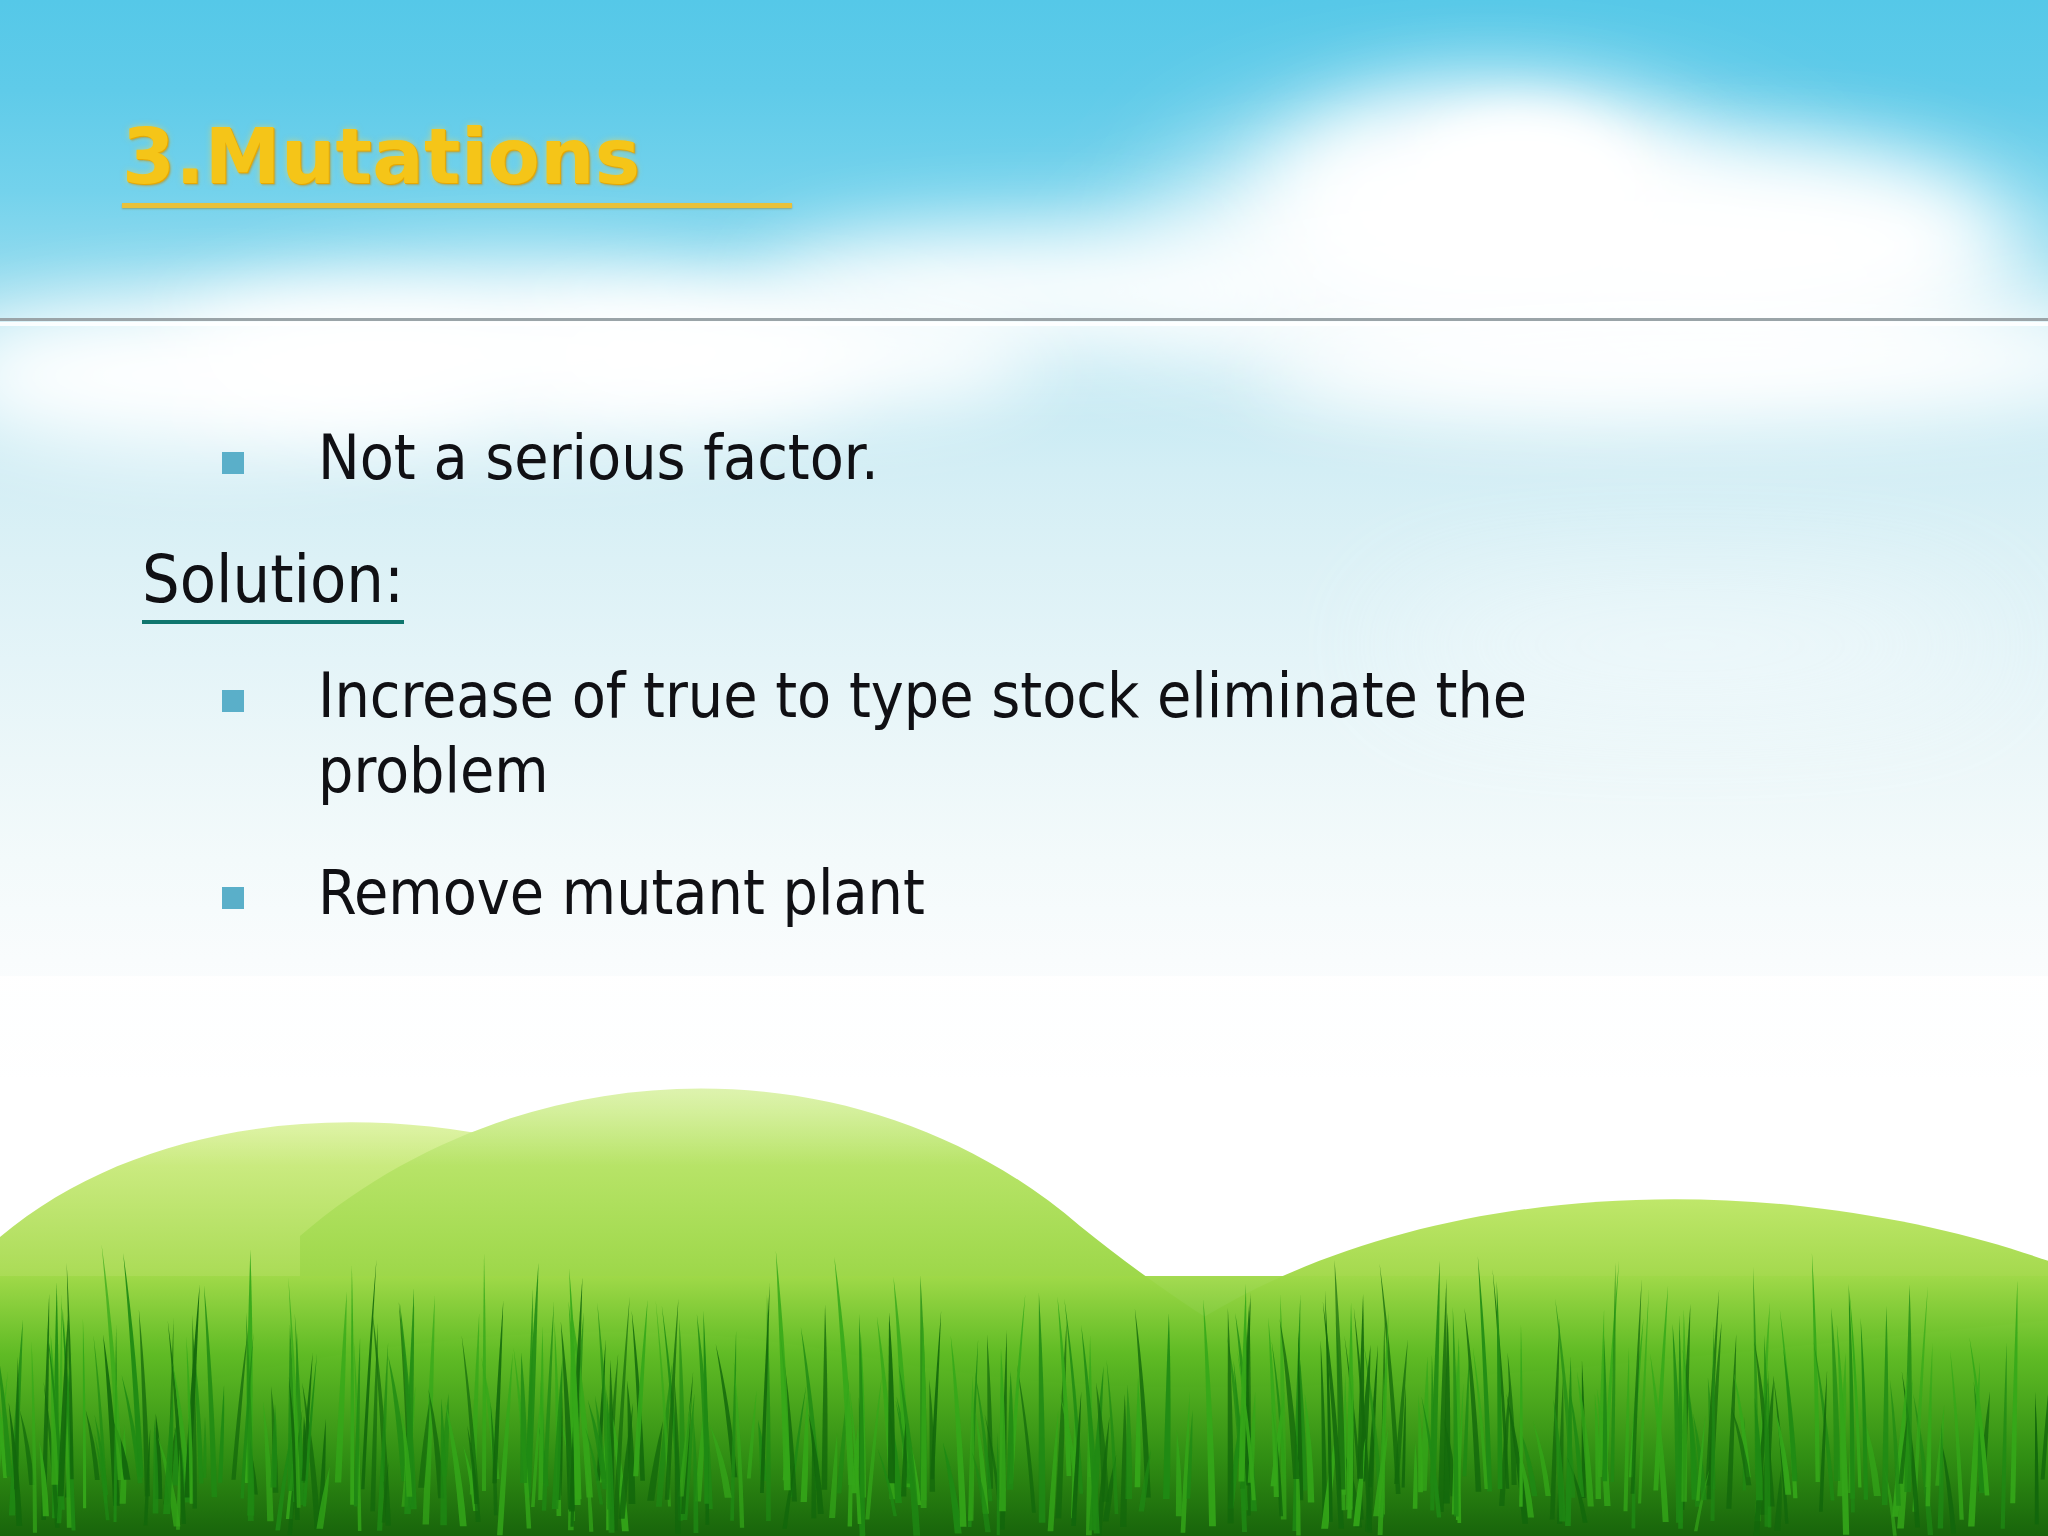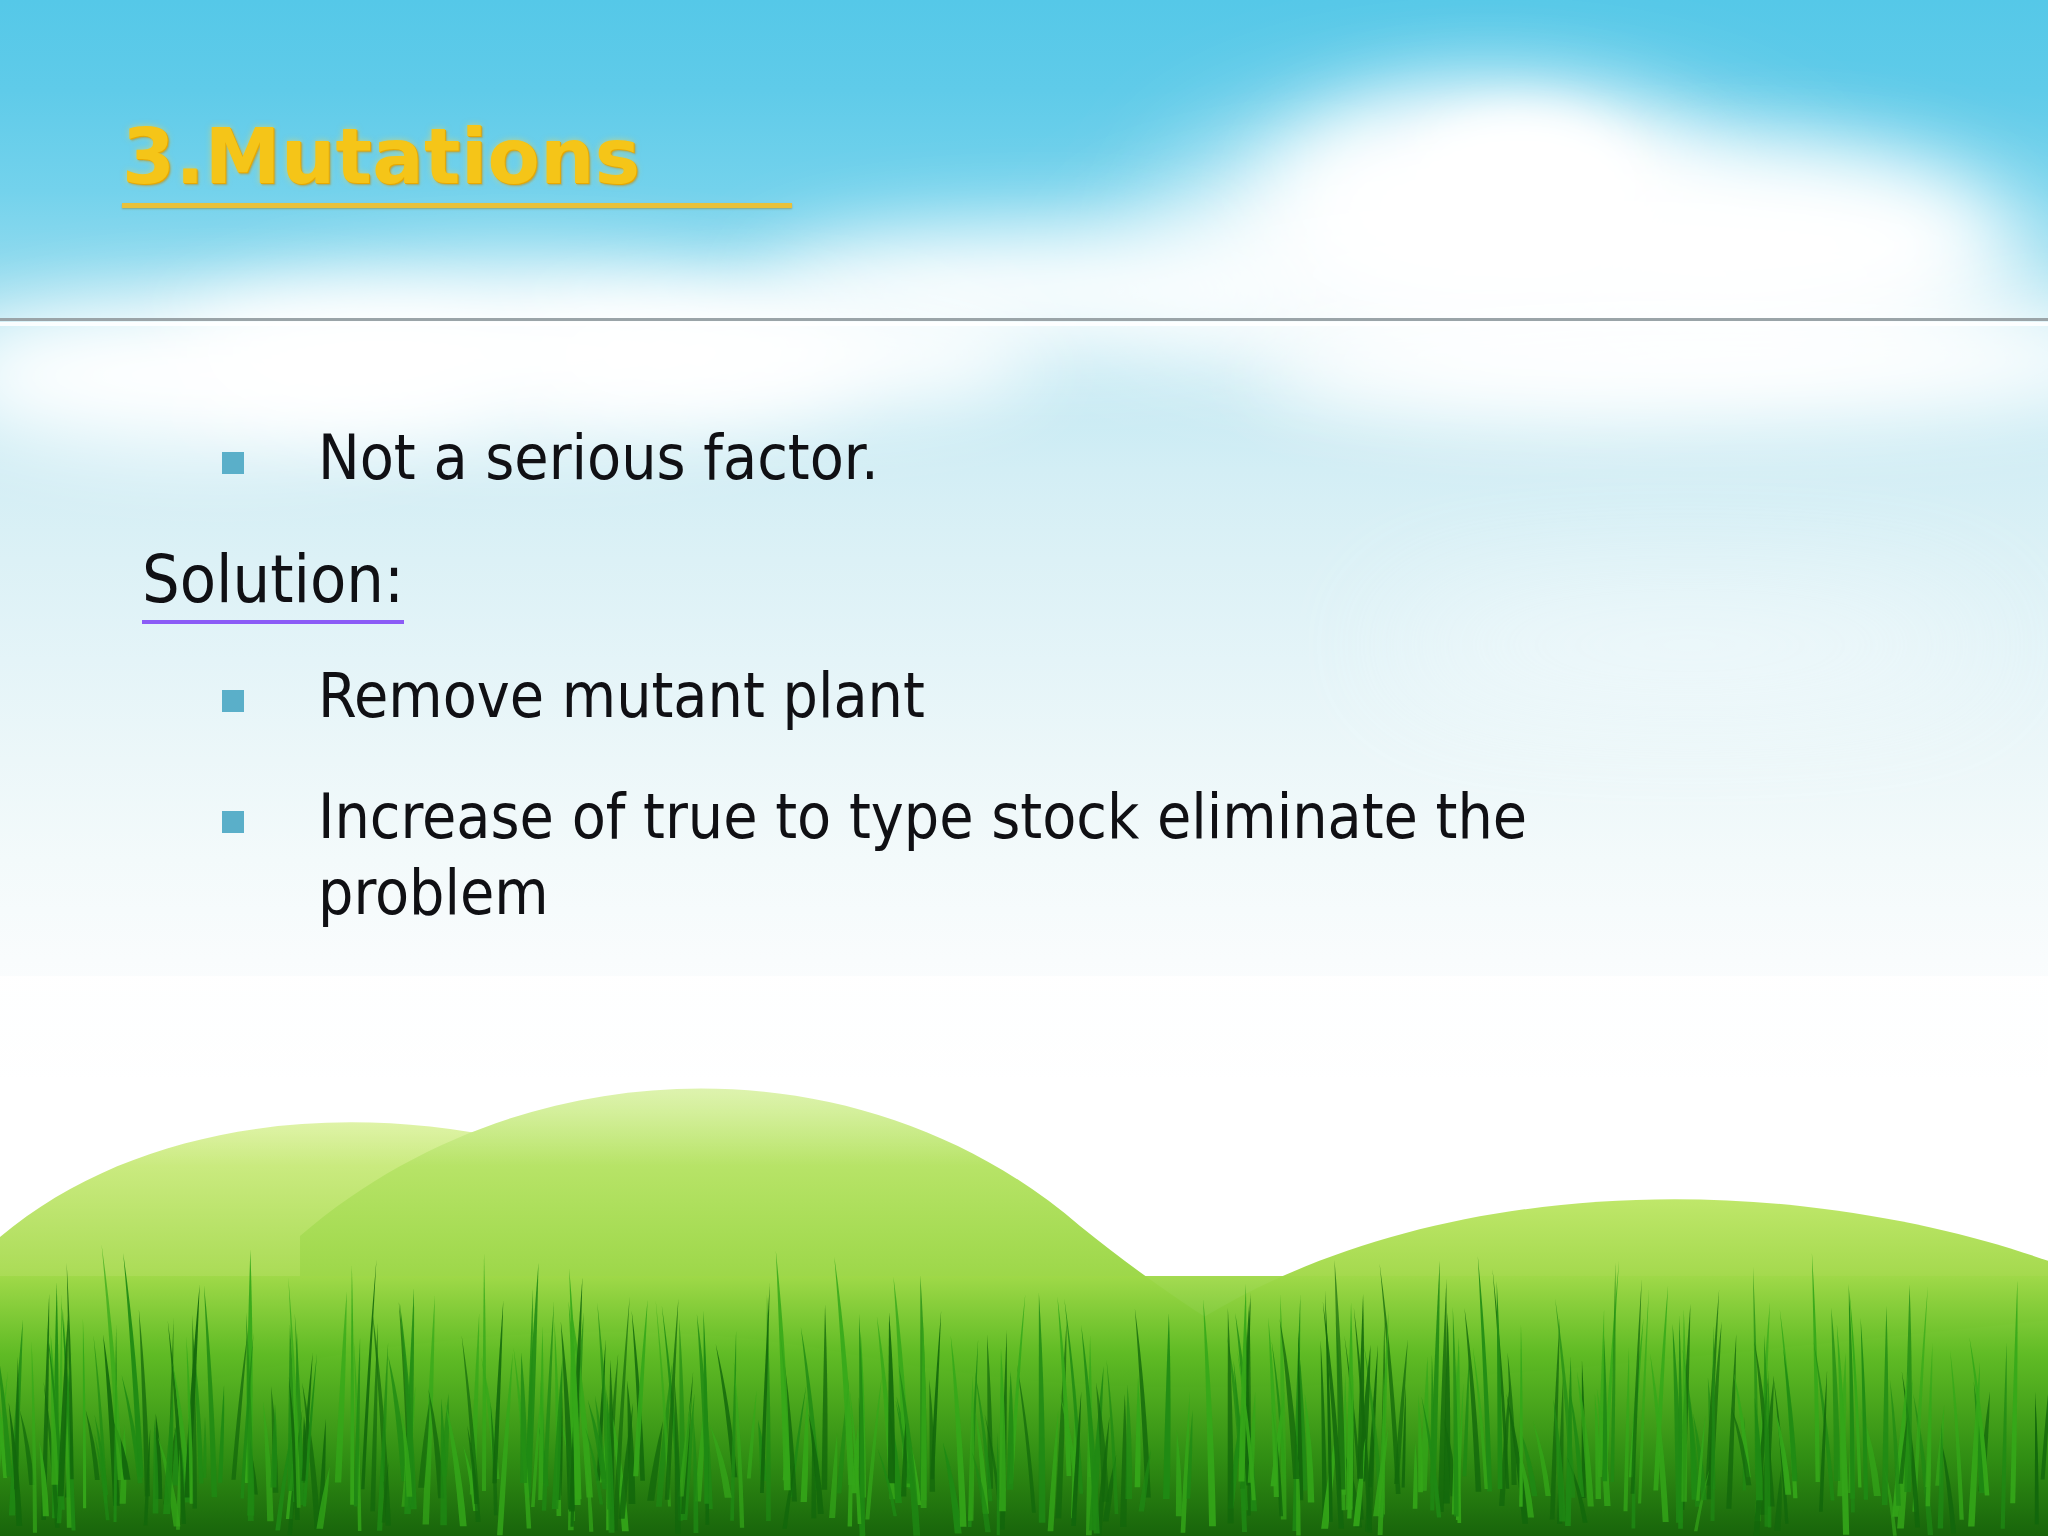--- a/index.html
+++ b/index.html
@@ -158,21 +158,21 @@
     padding-left: 142px;
     margin-top: 4px;
     margin-bottom: 40px;
   }
   .section-heading span {
     font-family: "DejaVu Sans Condensed", "DejaVu Sans", sans-serif;
     font-stretch: condensed;
     font-size: 66px;
     line-height: 1.15;
     color: #101014;
-    border-bottom: 4px solid #8b5cf6;
+    border-bottom: 4px solid #0f766e;
     padding-bottom: 2px;
   }
 
   
   .bullet-text.wrap {
     text-indent: 0;
   }
 </style>
 </head>
 <body>
@@ -681,22 +681,22 @@
       <div class="bullet-text">Not a serious factor.</div>
     </div>
 
 
     <div class="section-heading">
       <span>Solution:</span>
     </div>
 
     <div class="bullet-row">
       <div class="bullet-marker"></div>
+      <div class="bullet-text wrap">Increase of true to type stock eliminate the problem</div>
+    </div>
+
+    <div class="bullet-row">
+      <div class="bullet-marker"></div>
       <div class="bullet-text">Remove mutant plant</div>
     </div>
 
-    <div class="bullet-row">
-      <div class="bullet-marker"></div>
-      <div class="bullet-text wrap">Increase of true to type stock eliminate the problem</div>
-    </div>
-
   </div>
 </div>
 
 </body></html>

